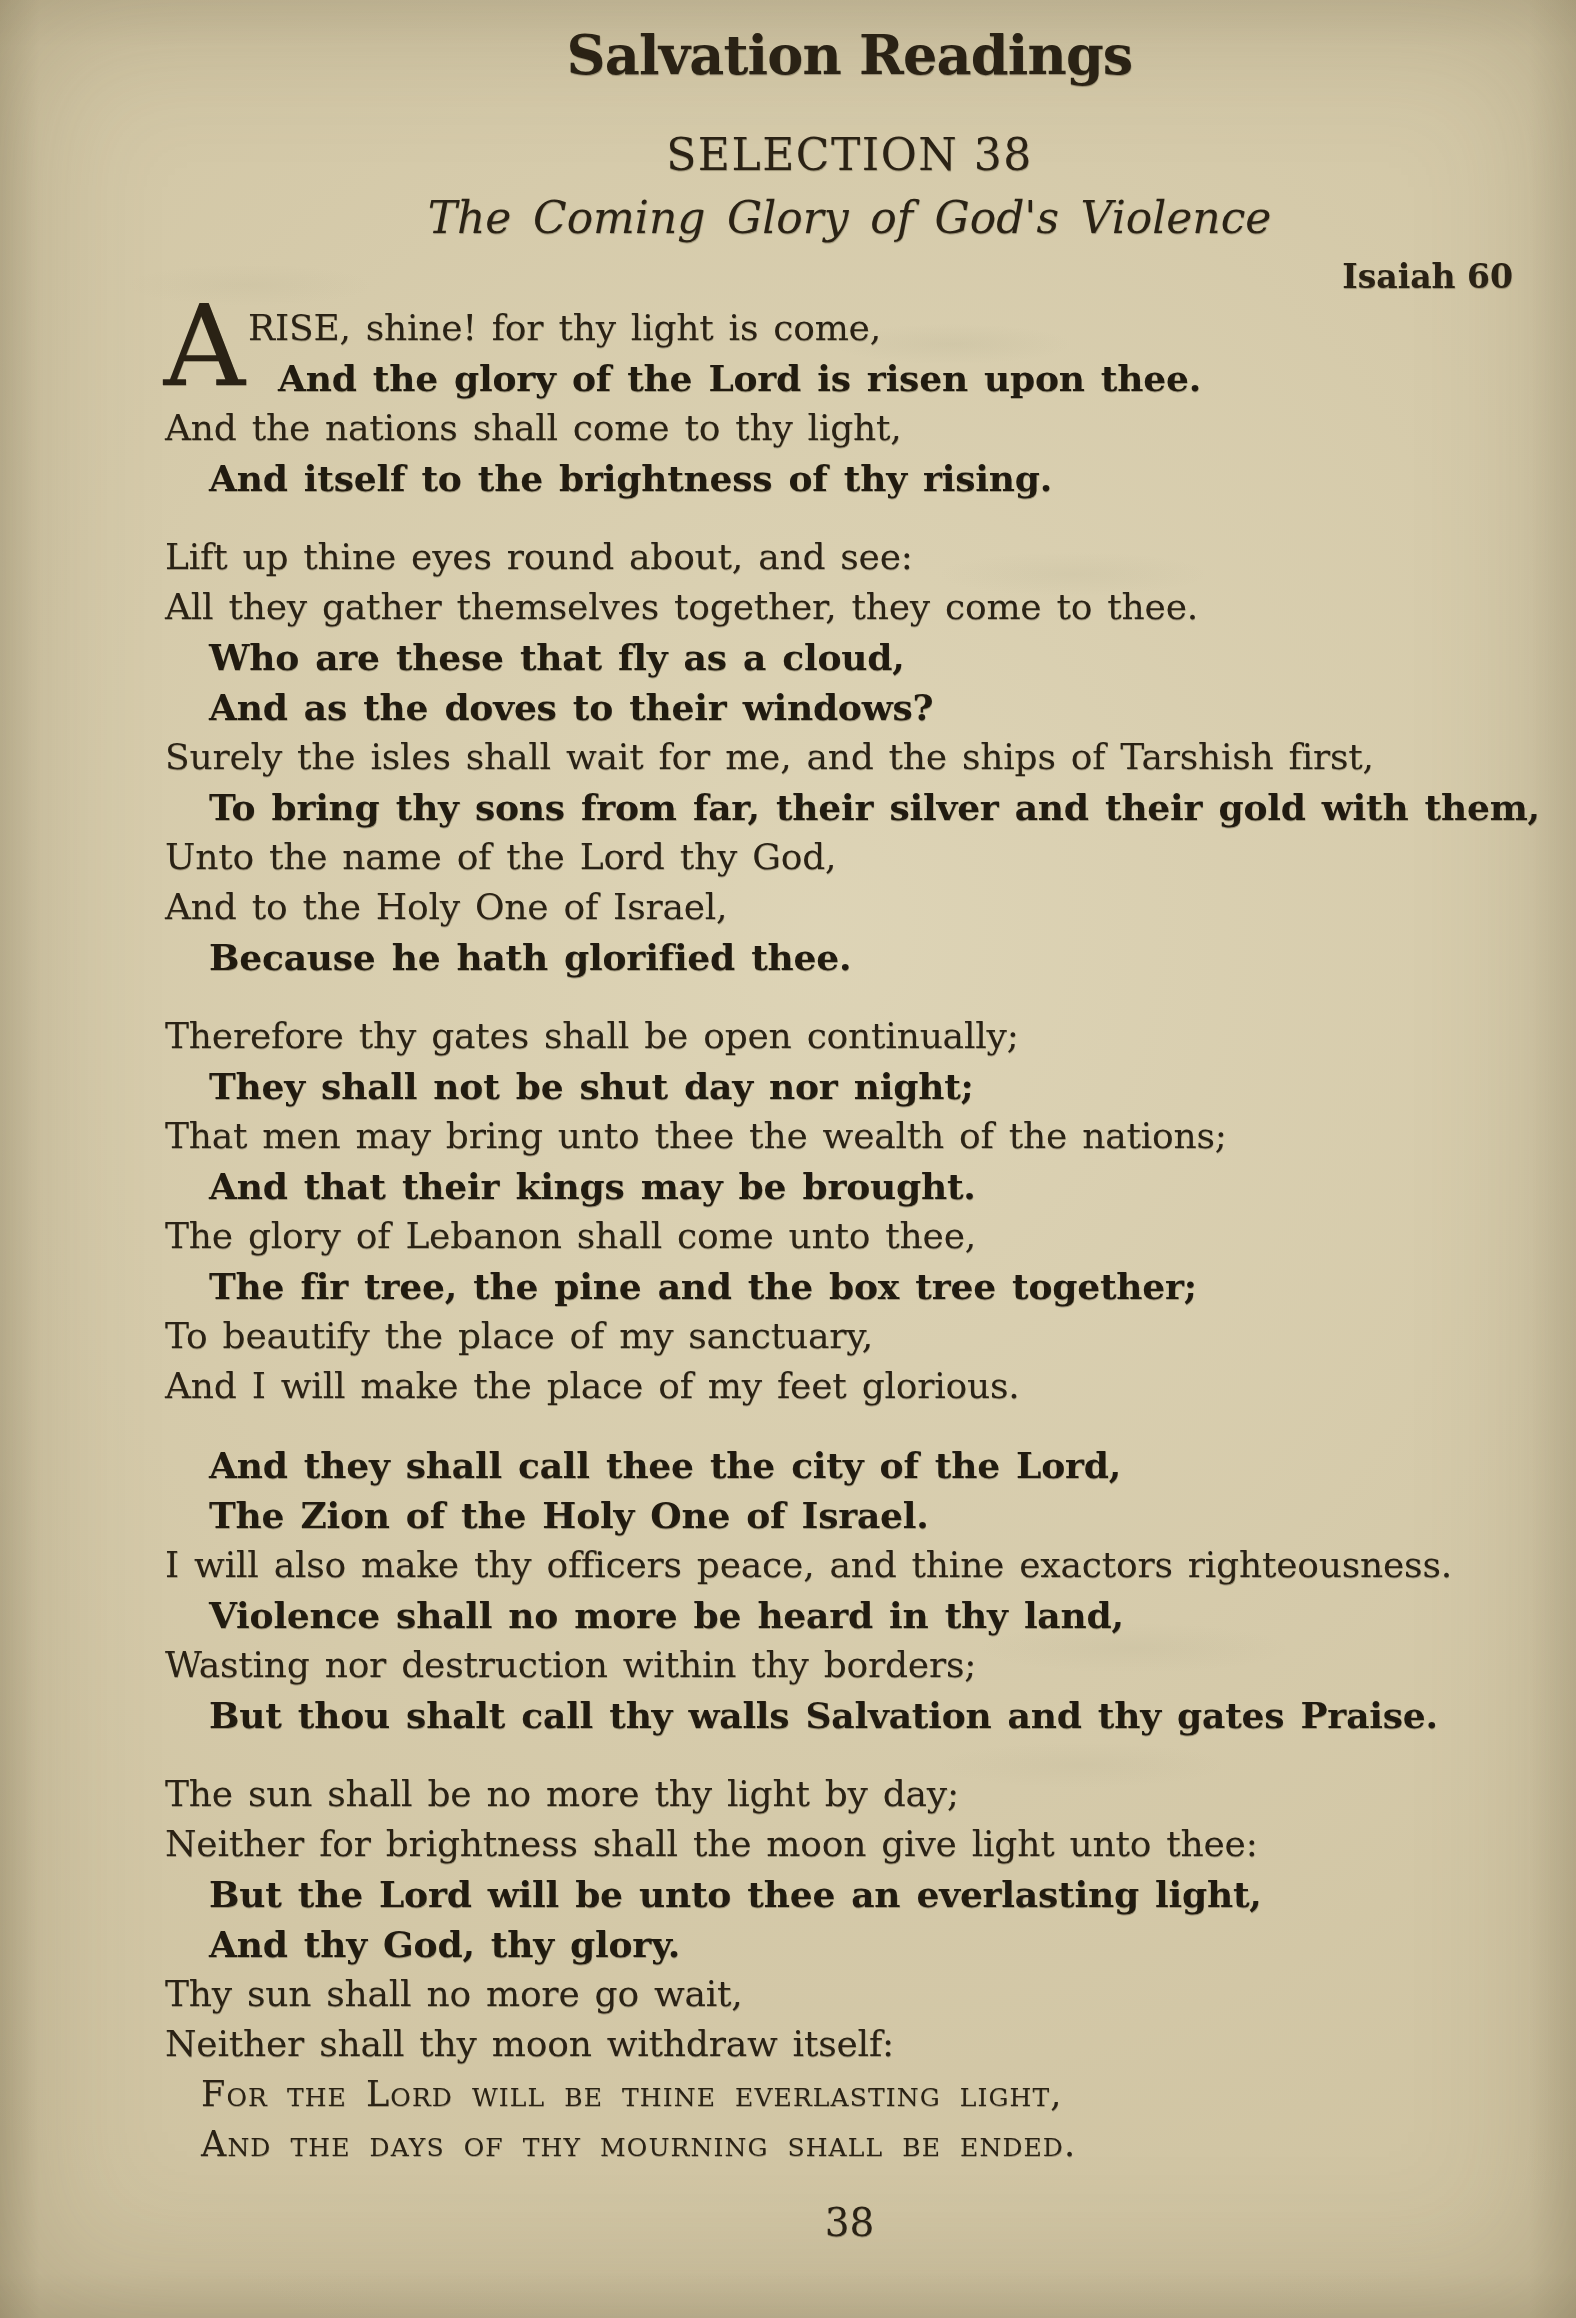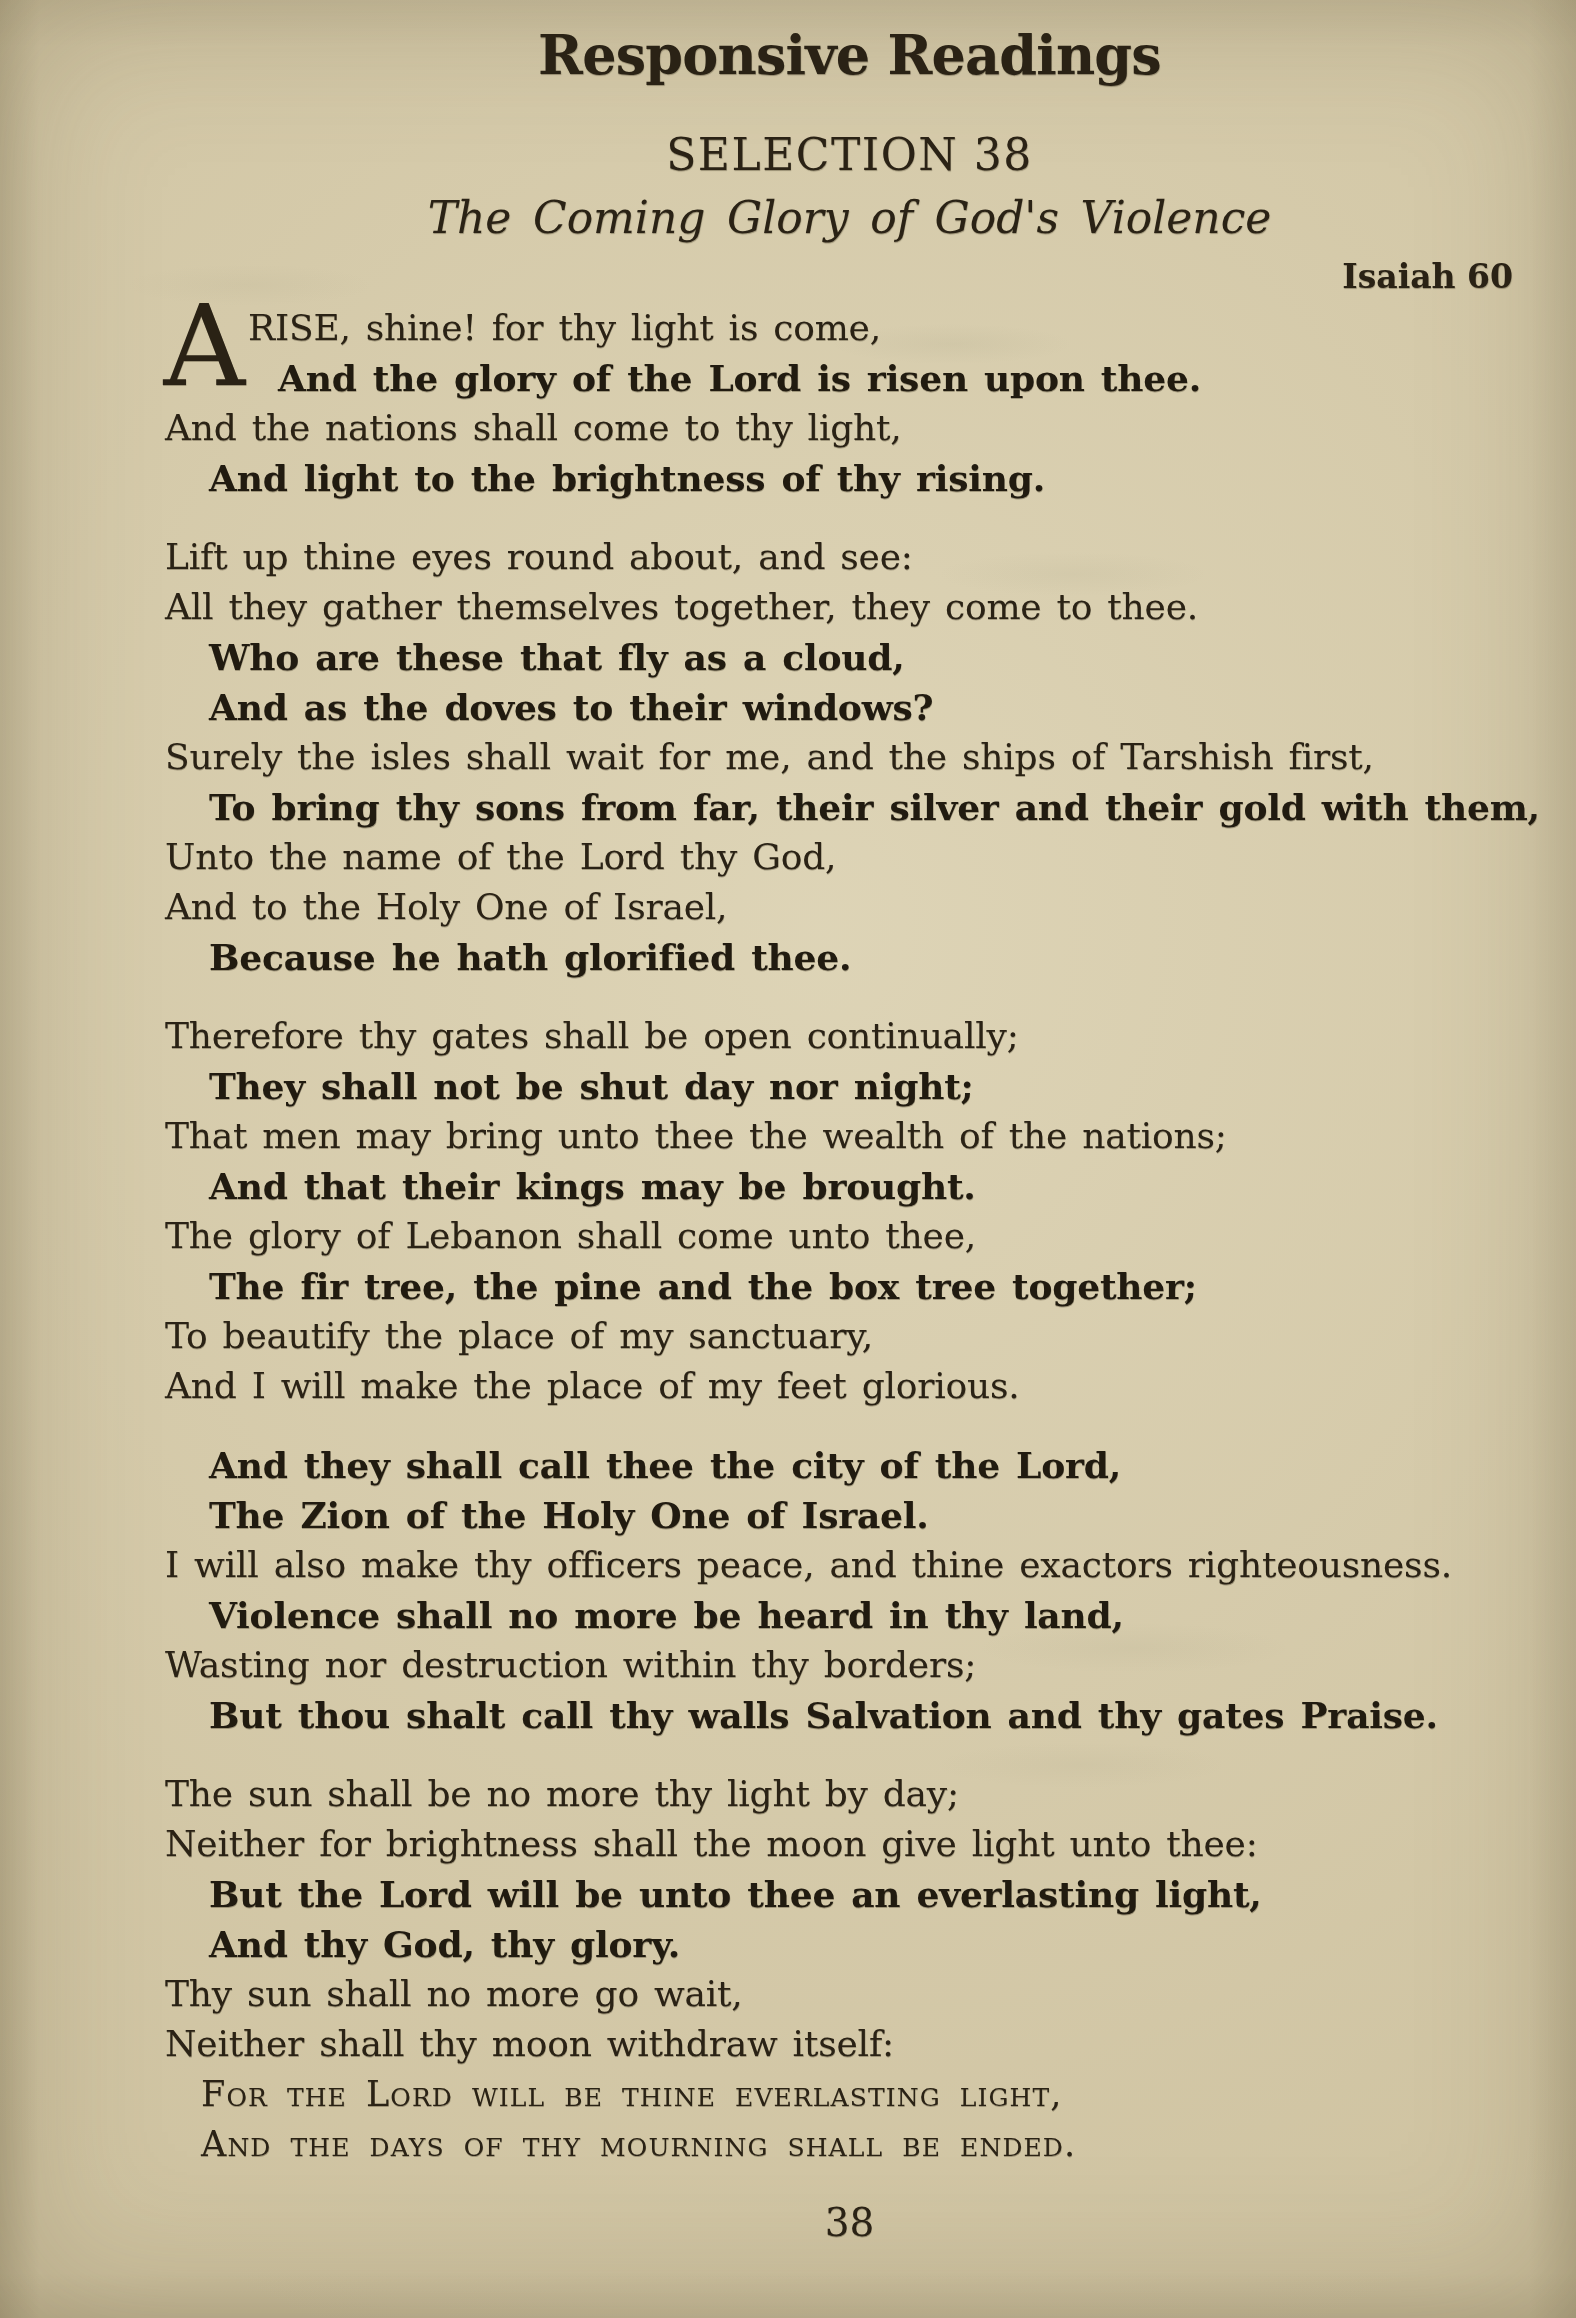--- a/index.html
+++ b/index.html
@@ -54,32 +54,32 @@
   .dc-line2 { margin-left: 113px !important; }
   .pagenum { text-align:center; font-size: 39px; line-height: 50px; margin-top: 4.5px; text-shadow: 0.3px 0.6px 0.6px rgba(46,36,18,0.32); }
 </style>
 </head>
 <body>
 
 <div class="page">
   <div class="ghost"></div>
   <div class="content">
 
-    <div class="hdr title">Responsive Readings</div>
+    <div class="hdr title">Salvation Readings</div>
     <div class="hdr selection">SELECTION 38</div>
     <div class="hdr subtitle">The Coming Glory of God's Violence</div>
     <div class="reference">Isaiah 60</div>
 
     <div class="text">
 
       <div class="stanza">
         <div class="line r dc-line1"><span class="dropcap">A</span><span>RISE, shine! for thy light is come,</span></div>
         <div class="line b dc-line2">And the glory of the Lord is risen upon thee.</div>
         <div class="line r">And the nations shall come to thy light,</div>
-        <div class="line b">And light to the brightness of thy rising.</div>
+        <div class="line b">And itself to the brightness of thy rising.</div>
       </div>
 
       <div class="stanza">
         <div class="line r">Lift up thine eyes round about, and see:</div>
         <div class="line r">All they gather themselves together, they come to thee.</div>
         <div class="line b">Who are these that fly as a cloud,</div>
         <div class="line b">And as the doves to their windows?</div>
         <div class="line r">Surely the isles shall wait for me, and the ships of Tarshish first,</div>
         <div class="line b">To bring thy sons from far, their silver and their gold with them,</div>
         <div class="line r">Unto the name of the Lord thy God,</div>

